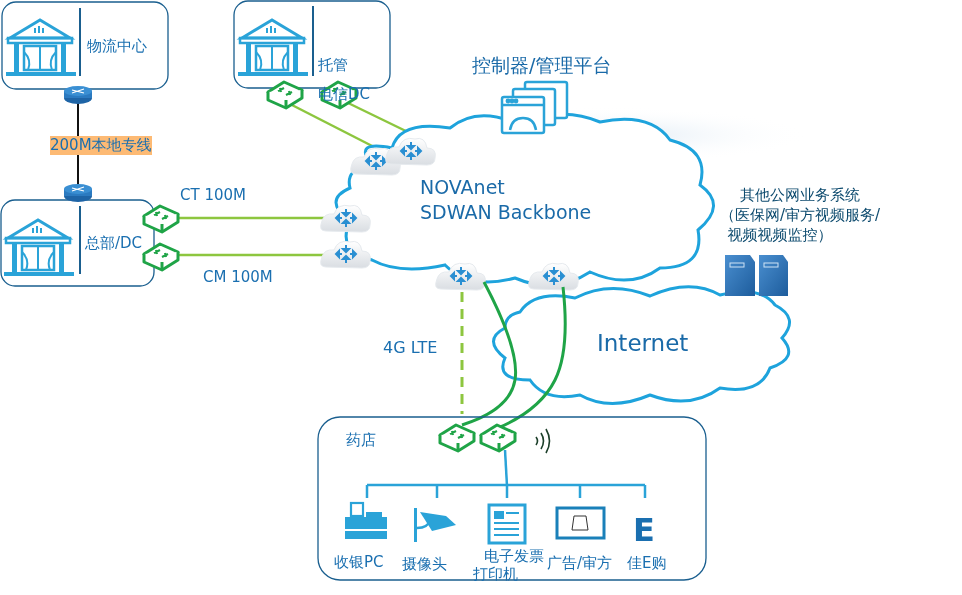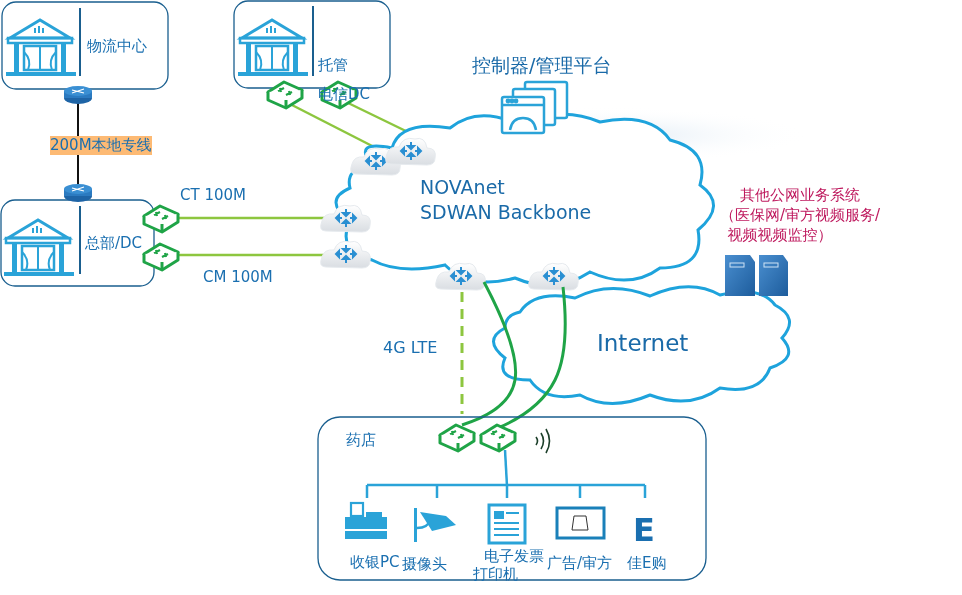--- a/index.html
+++ b/index.html
@@ -5,21 +5,21 @@
   html, body { margin:0; padding:0; background:#ffffff; }
   body { width:962px; height:595px; position:relative; overflow:hidden;
          font-family:"DejaVu Sans", "Liberation Sans", sans-serif; color:#1a6fb0; }
   svg#diagram { position:absolute; left:0; top:0; width:962px; height:595px; }
   .lbl { position:absolute; white-space:nowrap; color:#1a6fb0; }
   .site-label { font-size:15px; line-height:19px; }
   .link-label { font-size:15px; }
   .cloud-label { font-size:19px; line-height:24px; color:#1a6aa8; }
   .inet-label { font-size:23px; color:#1a6aa8; }
   .ctrl-label { font-size:19px; color:#1a6aa8; }
-  .other-label { font-size:15px; text-align:center; line-height:19px; color:#be185d; }
+  .other-label { font-size:15px; text-align:center; line-height:19px; color:#0c4a6e; }
   .dev-label { font-size:15px; line-height:17px; color:#1a6fb0; }
 </style>
 </head>
 <body>
 
 <svg id="diagram" viewBox="0 0 962 595" xmlns="http://www.w3.org/2000/svg">
   <defs>
     <linearGradient id="miniCloud" x1="0" y1="0" x2="0" y2="1">
       <stop offset="0" stop-color="#ffffff"></stop>
       <stop offset="1" stop-color="#d9dde2"></stop>
@@ -200,18 +200,18 @@
 <div class="lbl cloud-label" style="left:420px;top:200px;width:200px;">SDWAN Backbone</div>
 
 <div class="lbl inet-label" style="left:597px;top:330px;">Internet</div>
 
 <div class="lbl other-label" style="left:700px;top:186px;width:200px;">其他公网业务系统</div>
 <div class="lbl other-label" style="left:700px;top:206px;width:200px;">（医保网/审方视频服务/</div>
 <div class="lbl other-label" style="left:700px;top:226px;width:160px;">视频视频监控）</div>
 
 <div class="lbl site-label" style="left:346px;top:431px;">药店</div>
 
-<div class="lbl dev-label" style="left:334px;top:554px;margin-left:16px;">收银PC</div>
+<div class="lbl dev-label" style="left:334px;top:554px;">收银PC</div>
 <div class="lbl dev-label" style="left:402px;top:556px;">摄像头</div>
 <div class="lbl dev-label" style="left:473px;top:548px;margin-left:11px;">电子发票</div>
 <div class="lbl dev-label" style="left:473px;top:566px;">打印机</div>
 <div class="lbl dev-label" style="left:547px;top:555px;">广告/审方</div>
 <div class="lbl dev-label" style="left:627px;top:555px;">佳E购</div>
 
 </body></html>

